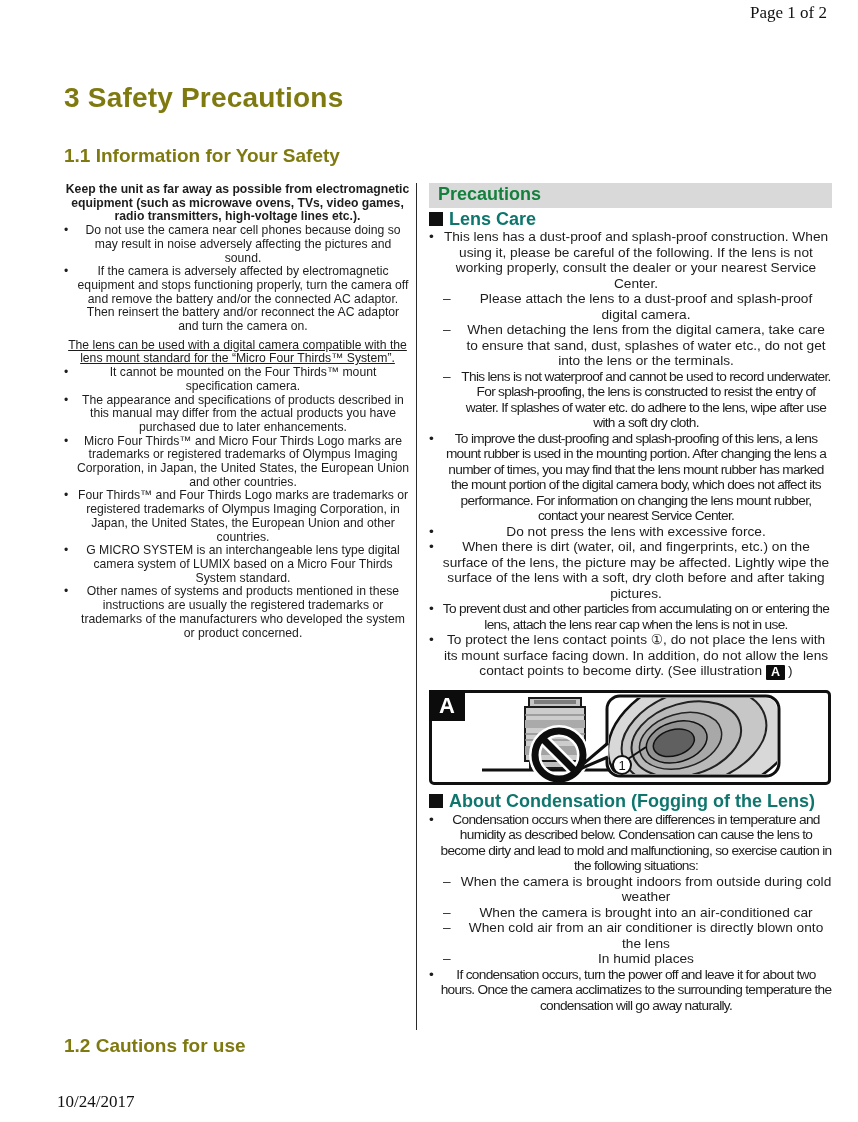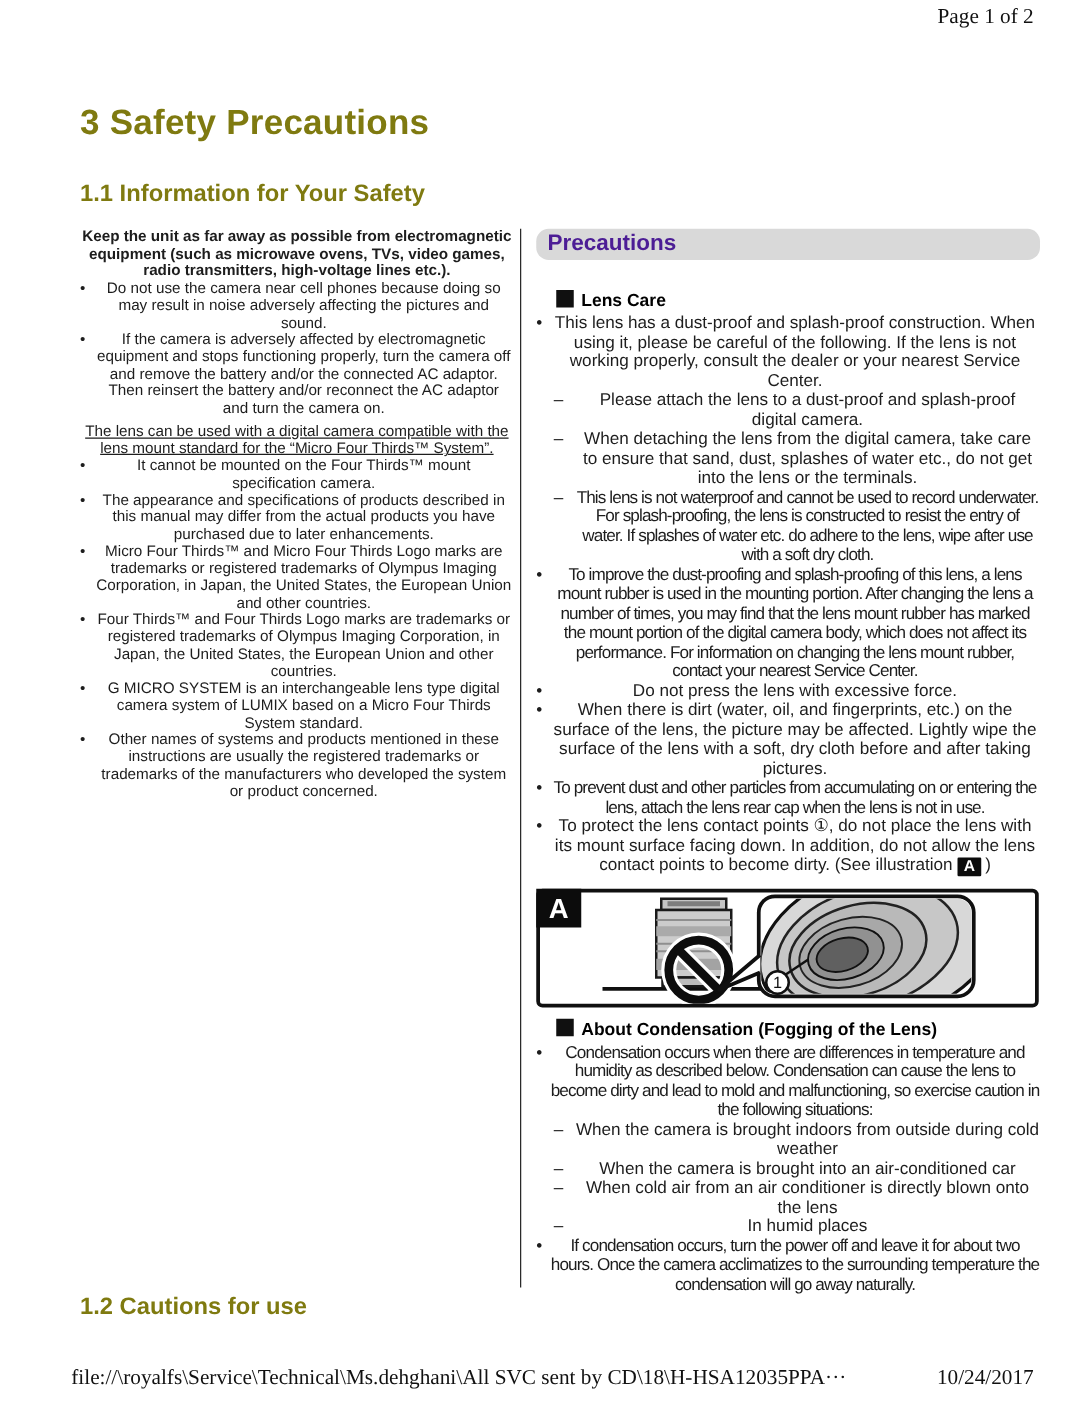--- a/index.html
+++ b/index.html
@@ -31,24 +31,24 @@
   #left-col{
     position:absolute;left:64px;top:183px;width:347px;
     font-size:12.2px;line-height:13.7px;
   }
   #right-col{
     position:absolute;left:429px;top:183px;width:403px;
     font-size:13.7px;line-height:15.5px;
   }
   .prec-bar{
     background:var(--bar-bg,#d9d9d9);
-    font-size:18px;font-weight:bold;color:#4c1d95;
-    padding:4px 0 5px 9px;margin-bottom:24px;border-radius:10px;
+    font-size:18px;font-weight:bold;color:#15803d;
+    padding:4px 0 5px 9px;margin-bottom:4px;
   }
-  .sec-head{font-size:14px;font-weight:bold;margin:3px 0 2px 16px;color:#000000;}
+  .sec-head{font-size:18px;font-weight:bold;margin:3px 0 2px 0;color:#0f766e;}
   .sq{display:inline-block;width:14px;height:14px;background:#101010;margin-right:6px;vertical-align:-1px;}
   
   .li{position:relative;margin:0;text-align:center;}
   .li.lead{font-weight:bold;}
   .li.para{margin-top:5px;text-decoration:underline;}
   .li.bullet{padding-left:11px;}
   .li.bullet > .marker{position:absolute;left:0;top:0;}
   .li.dash{padding-left:31px;}
   .li.dash > .marker{position:absolute;left:14px;top:0;}
   .li.narrow{letter-spacing:-0.7px;}
@@ -179,15 +179,14 @@
       <div class="li dash"><span class="marker">–</span><span>When the camera is brought into an air-conditioned car</span></div>
       <div class="li dash"><span class="marker">–</span><span>When cold air from an air conditioner is directly blown onto the lens</span></div>
       <div class="li dash"><span class="marker">–</span><span>In humid places</span></div>
       <div class="li bullet narrow"><span class="marker">•</span><span>If condensation occurs, turn the power off and leave it for about two hours. Once the camera acclimatizes to the surrounding temperature the condensation will go away naturally.</span></div>
     </div>
 </div>
 
 <div class="sec-title" id="sec-1-2">1.2 Cautions for use</div>
 
 <div class="footer">
-  <span>file://\royalfs\Service\Technical\Ms.dehghani\All SVC sent by CD\18\H-HSA12035PPA···</span>
   <span>10/24/2017</span>
 </div>
 
 </body></html>

